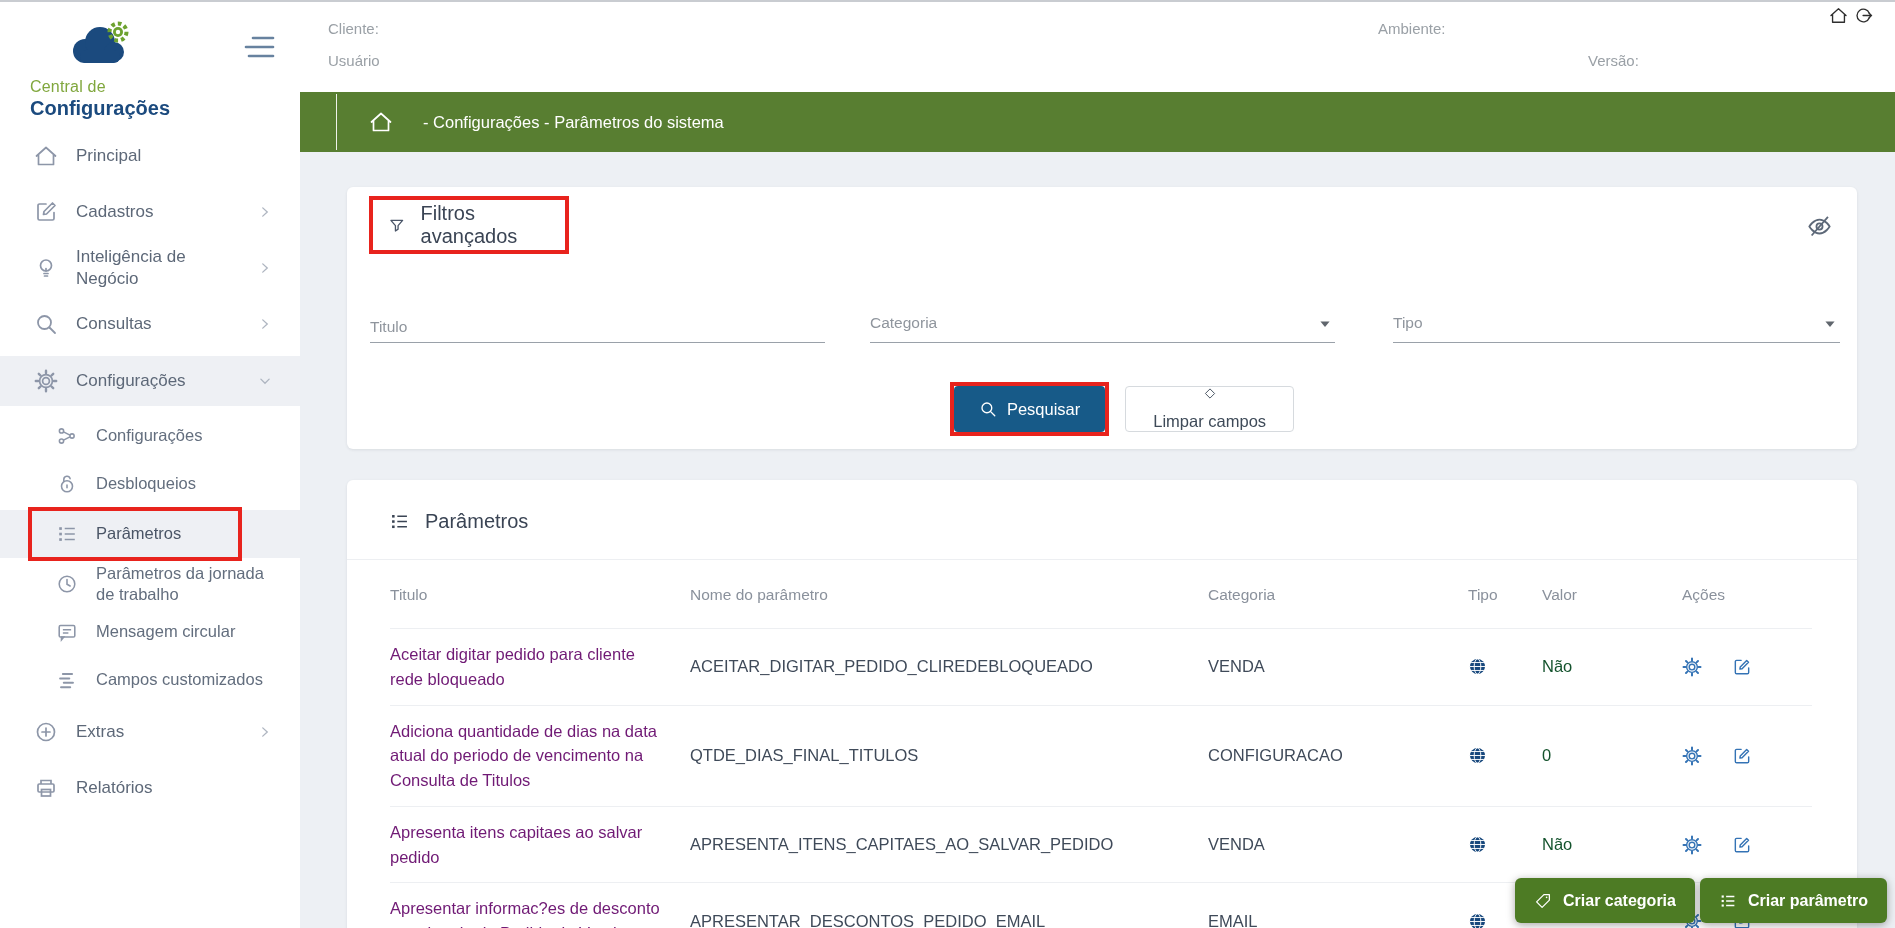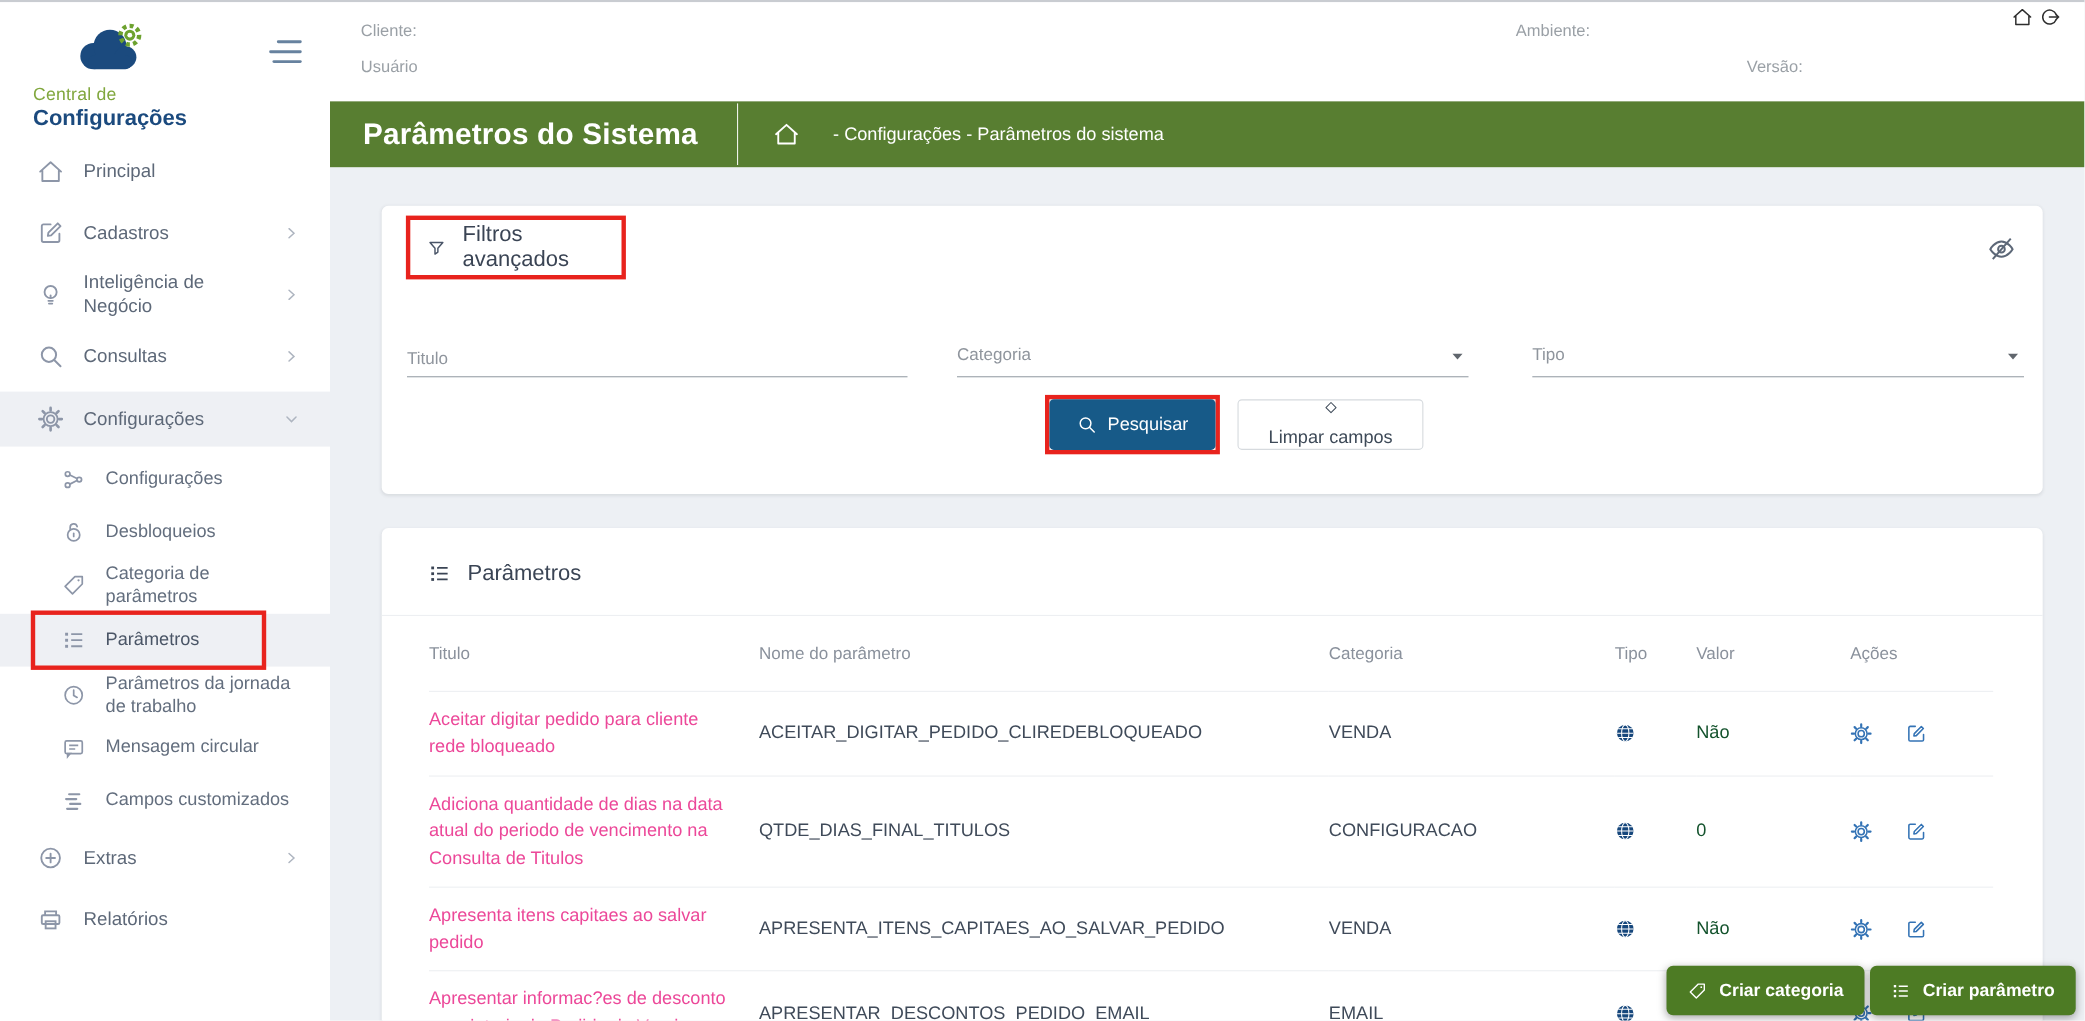--- a/index.html
+++ b/index.html
@@ -64,39 +64,39 @@
   .fields { position:absolute; left:23px; top:106px; display:flex; }
   .field { border-bottom:1px solid #9aa1a9; height:50px; position:relative; color:#8f959d; font-size:15.5px; }
   .field-titulo { width:455px; margin-right:45px; }
   .field-categoria { width:465px; margin-right:58px; }
   .field-tipo { width:447px; }
   .field input { position:absolute; left:0; bottom:6px; width:100%; border:none; outline:none;
                  font:inherit; color:#3e4a58; background:transparent; }
   .field input::placeholder { color:#8f959d; opacity:1; }
   .field .flabel { position:absolute; left:0; bottom:10px; }
   .field .caret { position:absolute; right:0; bottom:8px; width:20px; height:20px; color:#60666d; }
-  .actions-row { position:absolute; top:172px; left:0; right:0; display:flex; justify-content:center;
+  .actions-row { position:absolute; top:195px; left:0; right:0; display:flex; justify-content:center;
                  align-items:center; gap:16px;padding-left:40px; }
   .search-annotation { border:4px solid #e8231d; }
   .btn { display:flex; align-items:center; border-radius:4px; height:46px; cursor:pointer; }
   .btn .ic { width:18px; height:18px; }
   .btn-primary { background:#175a88; color:#fff; font-size:16.5px; font-weight:500; gap:10px; padding:0 25px; }
   .btn-secondary { background:#fff; border:1px solid #d6dade; color:#3e4a58; font-size:16.5px; gap:12px; padding:0 27px;flex-direction:column; }
   .btn-secondary .ic { color:#3e4a58; }
 
   
   .params-card { left:47px; top:328px; width:1510px; height:478px; border-radius:6px 6px 0 0; }
   .params-header { display:flex; align-items:center; gap:15px; padding:30px 36px 26px 42px;
                    border-bottom:1px solid #edeff2; }
   .params-header .ic { width:21px; height:21px; color:#3a4454; }
   .params-title { font-size:20px; color:#3a4454; font-weight:500; }
   table { border-collapse:collapse; margin:0 40px 0 43px; width:1422px; table-layout:fixed; }
   th { text-align:left; font-weight:400; font-size:15.5px; color:#8a919c; padding:26px 0 24px; }
   td { font-size:16.5px; padding:13px 20px 13px 0; border-top:1px solid #edeff2; vertical-align:middle; line-height:1.5; }
-  td.c-titulo { color:#ec4899; }
+  td.c-titulo { color:#701a75; }
   td.c-nome, td.c-categoria { color:#3f4a59; }
   td.c-valor { color:#14532d; }
   .globe { width:19px; height:19px; color:#16477c; }
   .row-actions { display:flex; gap:30px; color:#3473b5; }
   .row-actions .ic { width:20px; height:20px; cursor:pointer; }
 
   
   .fab-row { position:absolute; right:8px; bottom:5px; display:flex; gap:5px; z-index:20;margin-top:48px; }
   .fab { height:45px; background:#4d7b24; border-radius:6px; color:#fff; font-weight:700; font-size:16px;
          display:flex; align-items:center; gap:11px; padding:0 19px; cursor:pointer;
@@ -268,21 +268,20 @@
     <svg class="ic">
         <use href="#i-home"></use>
       </svg>
     <svg class="ic">
         <use href="#i-logout"></use>
       </svg>
   </div>
 </div>
 
 <div class="banner">
-  <div class="banner-title">Parâmetros do Sistema</div>
   <div class="banner-divider"></div>
   <svg class="ic banner-home">
       <use href="#i-home"></use>
     </svg>
   <div class="banner-crumb">- Configurações - Parâmetros do sistema</div>
 </div>
 
 <div class="sidebar">
 
   <div class="nav-item">
@@ -339,26 +338,20 @@
     <span class="nlabel">Configurações</span>
   </div>
 
   <div class="nav-item nav-sub">
     <svg class="ic nico">
         <use href="#i-unlock"></use>
       </svg>
     <span class="nlabel">Desbloqueios</span>
   </div>
 
-  <div class="nav-item nav-sub">
-    <svg class="ic nico">
-        <use href="#i-tag"></use>
-      </svg>
-    <span class="nlabel">Categoria de parâmetros</span>
-  </div>
 
   <div class="nav-item nav-sub nav-sub-active">
     <svg class="ic nico">
         <use href="#i-list"></use>
       </svg>
     <span class="nlabel">Parâmetros</span>
     <div class="nav-annotation"></div>
   </div>
 
   <div class="nav-item nav-sub">

